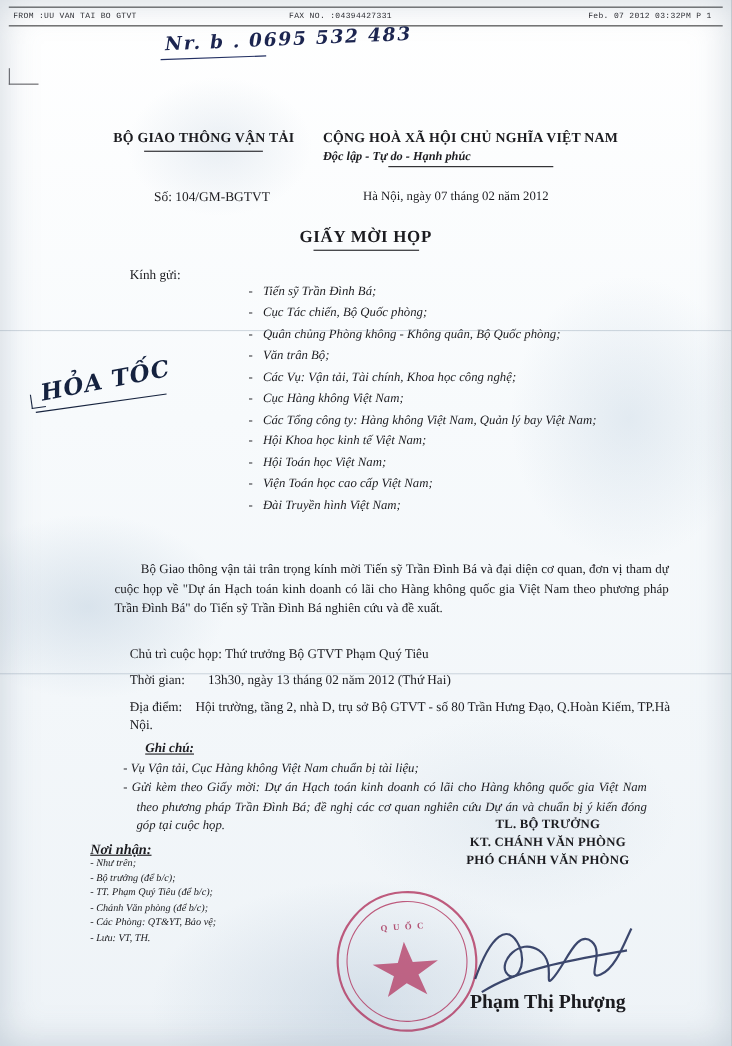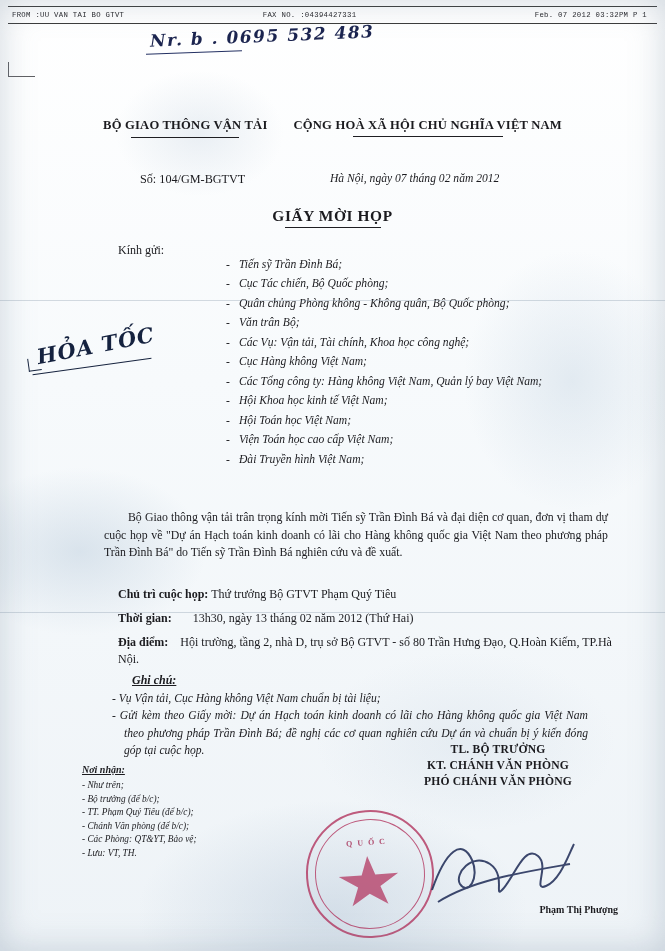--- a/index.html
+++ b/index.html
@@ -122,21 +122,20 @@
 
   .so-line {
     position: absolute;
     top: 172px; left: 140px;
     font-size: 12.2px;
   }
   .place-date {
     position: absolute;
     top: 172px; left: 330px;
     font-size: 11.6px;
-    font-style: italic;
   }
 
   .doc-title {
     position: absolute;
     top: 207px; left: 0; right: 0;
     text-align: center;
     font-size: 15.4px;
     font-weight: 700;
     letter-spacing: 0.6px;
   }
@@ -213,21 +212,21 @@
     line-height: 17.6px;
     text-align: justify;
   }
   #para-main { top: 509px; text-indent: 24px; }
   .line-label {
     position: absolute;
     left: 118px;
     font-size: 12px;
     line-height: 17px;
   }
-  .line-label b { font-weight: 700; }
+  .line-label b { font-weight: 400; }
   #line-chutri { top: 586px; }
   #line-thoigian { top: 610px; }
   #line-diadiem { top: 634px; width: 500px; }
 
   .ghichu-head {
     position: absolute;
     top: 673px; left: 132px;
     font-size: 12px;
     font-weight: 700;
     font-style: italic;
@@ -242,21 +241,21 @@
     font-style: italic;
     text-align: justify;
   }
   .ghichu p { margin: 0; }
   .ghichu .dash { padding-left: 12px; text-indent: -12px; }
 
   
   .noinhan-head {
     position: absolute;
     top: 764px; left: 82px;
-    font-size: 10px;
+    font-size: 13px;
     font-weight: 700;
     font-style: italic;
     text-decoration: underline;
   }
   .noinhan {
     position: absolute;
     top: 779px; left: 82px;
     font-size: 9.3px;
     line-height: 13.6px;
     font-style: italic;
@@ -270,23 +269,22 @@
     width: 240px;
     text-align: center;
     font-size: 11.6px;
     font-weight: 700;
     line-height: 16px;
   }
   .sign .l1 { letter-spacing: .2px; }
   .sign .name {
     position: absolute;
     top: 160px; left: 0; width: 100%;
-    font-size: 10px;
-    font-weight: 700;
-    text-align: right;
+    font-size: 18px;
+    font-weight: 700;
   }
   
   .stamp {
     position: absolute;
     top: 810px; left: 306px;
     width: 124px; height: 124px;
     border: 2.4px solid #b1315c;
     border-radius: 50%;
     opacity: .78;
     transform: rotate(-4deg);
@@ -354,20 +352,21 @@
     <div class="hand-underline"></div>
     <div class="corner-mark"></div>
 
     <div class="masthead">
       <div class="mh-left">
         <div class="mh-org">BỘ GIAO THÔNG VẬN TẢI</div>
         <div class="rule-left"></div>
       </div>
       <div class="mh-right">
         <div class="mh-org">CỘNG HOÀ XÃ HỘI CHỦ NGHĨA VIỆT NAM</div>
+        <div class="mh-motto">Độc lập - Tự do - Hạnh phúc</div>
         <div class="rule-right"></div>
       </div>
     </div>
 
     <div class="so-line">Số: 104/GM-BGTVT</div>
     <div class="place-date">Hà Nội, ngày 07 tháng 02 năm 2012</div>
 
     <div class="doc-title">GIẤY MỜI HỌP</div>
     <div class="title-rule"></div>
 

